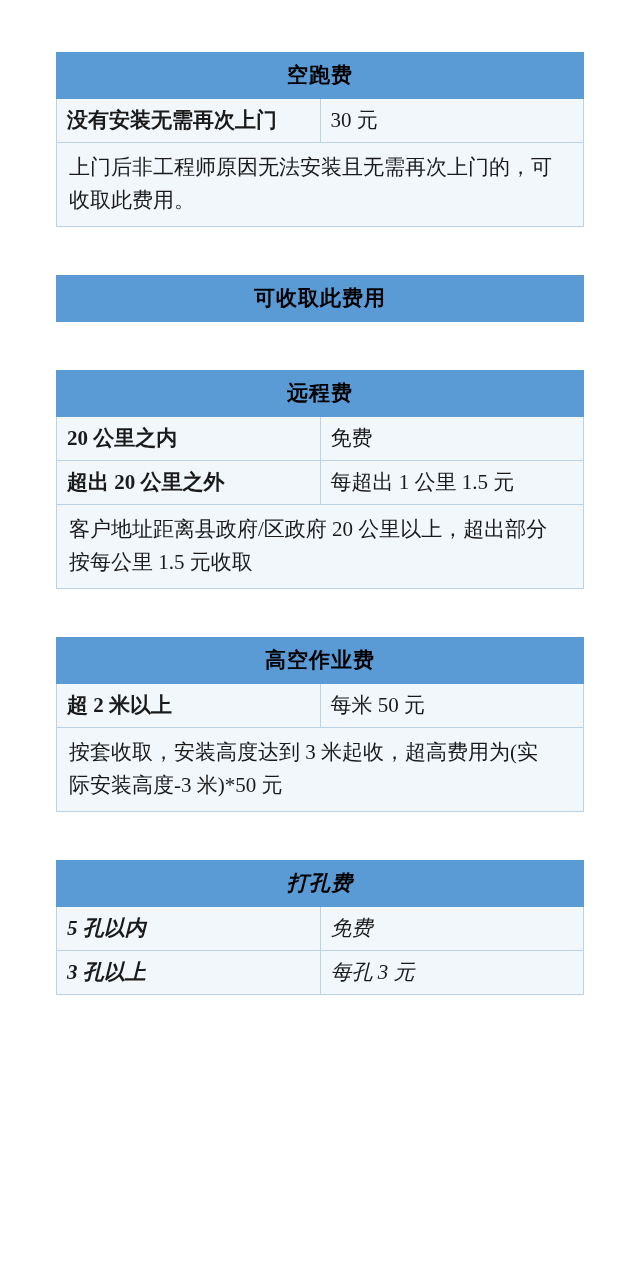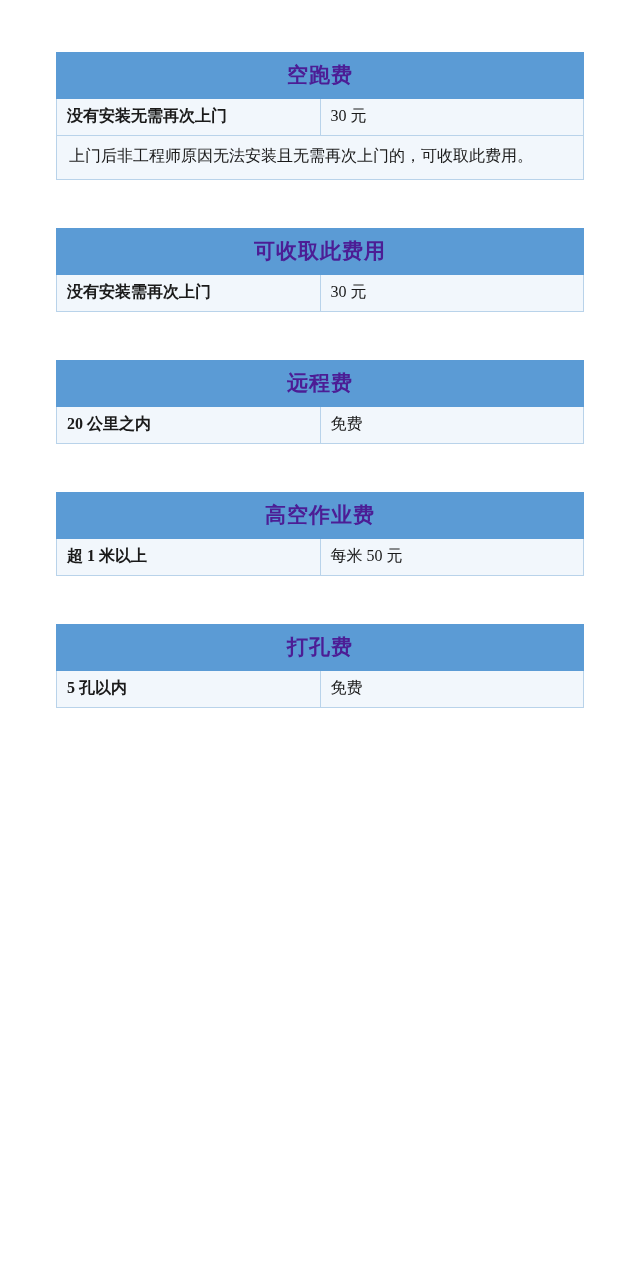--- a/index.html
+++ b/index.html
@@ -22,35 +22,36 @@
   }
   .fee-table {
     width: 100%;
     border-collapse: collapse;
     table-layout: fixed;
     margin-bottom: 48px;
     background: #f2f7fc;
   }
   .fee-table:last-child {
     margin-bottom: 6px;
+    font-style: italic;
   }
   .fee-table .title-row th {
     background: #5b9bd5;
-    color: #4c1d95;
+    color: #000000;
     font-weight: bold;
     font-size: 21px;
     text-align: center;
     padding: 8px 6px 9px 6px;
     border: 1px solid #5b9bd5;
     letter-spacing: 1px;
   }
   .fee-table td {
     border: 1px solid #b9d3ea;
     padding: 7px 10px 8px 10px;
-    font-size: 16px;
+    font-size: 21px;
     vertical-align: middle;
     background: #f2f7fc;
   }
   .fee-table td.label {
     font-weight: bold;
     width: 52%;
     white-space: nowrap;
   }
   .fee-table td.value {
     font-weight: normal;
@@ -86,59 +87,69 @@
           </tr>
         </tbody>
       </table>
       <table class="fee-table split-55">
         <thead>
           <tr class="title-row">
             <th colspan="2">可收取此费用</th>
           </tr>
         </thead>
         <tbody>
-          <tr>
-            <td class="label">没有安装需再次上门</td>
-            <td class="value">30 元</td>
-          </tr>
         </tbody>
       </table>
       <table class="fee-table split-50">
         <thead>
           <tr class="title-row">
             <th colspan="2">远程费</th>
           </tr>
         </thead>
         <tbody>
           <tr>
             <td class="label">20 公里之内</td>
             <td class="value">免费</td>
           </tr>
+          <tr>
+            <td class="label">超出 20 公里之外</td>
+            <td class="value">每超出 1 公里 1.5 元</td>
+          </tr>
+          <tr>
+            <td class="note" colspan="2">客户地址距离县政府/区政府 20 公里以上，超出部分按每公里 1.5 元收取</td>
+          </tr>
         </tbody>
       </table>
       <table class="fee-table split-45">
         <thead>
           <tr class="title-row">
             <th colspan="2">高空作业费</th>
           </tr>
         </thead>
         <tbody>
           <tr>
-            <td class="label">超 1 米以上</td>
+            <td class="label">超 2 米以上</td>
             <td class="value">每米 50 元</td>
+          </tr>
+          <tr>
+            <td class="note" colspan="2">按套收取，安装高度达到 3 米起收，超高费用为(实际安装高度-3 米)*50 元</td>
           </tr>
         </tbody>
       </table>
       <table class="fee-table split-45">
         <thead>
           <tr class="title-row">
             <th colspan="2">打孔费</th>
           </tr>
         </thead>
         <tbody>
           <tr>
             <td class="label">5 孔以内</td>
             <td class="value">免费</td>
           </tr>
+          <tr>
+            <td class="label">3 孔以上</td>
+            <td class="value">每孔 3 元</td>
+          </tr>
         </tbody>
       </table>
     </div>
 </div>
 
 </body></html>

